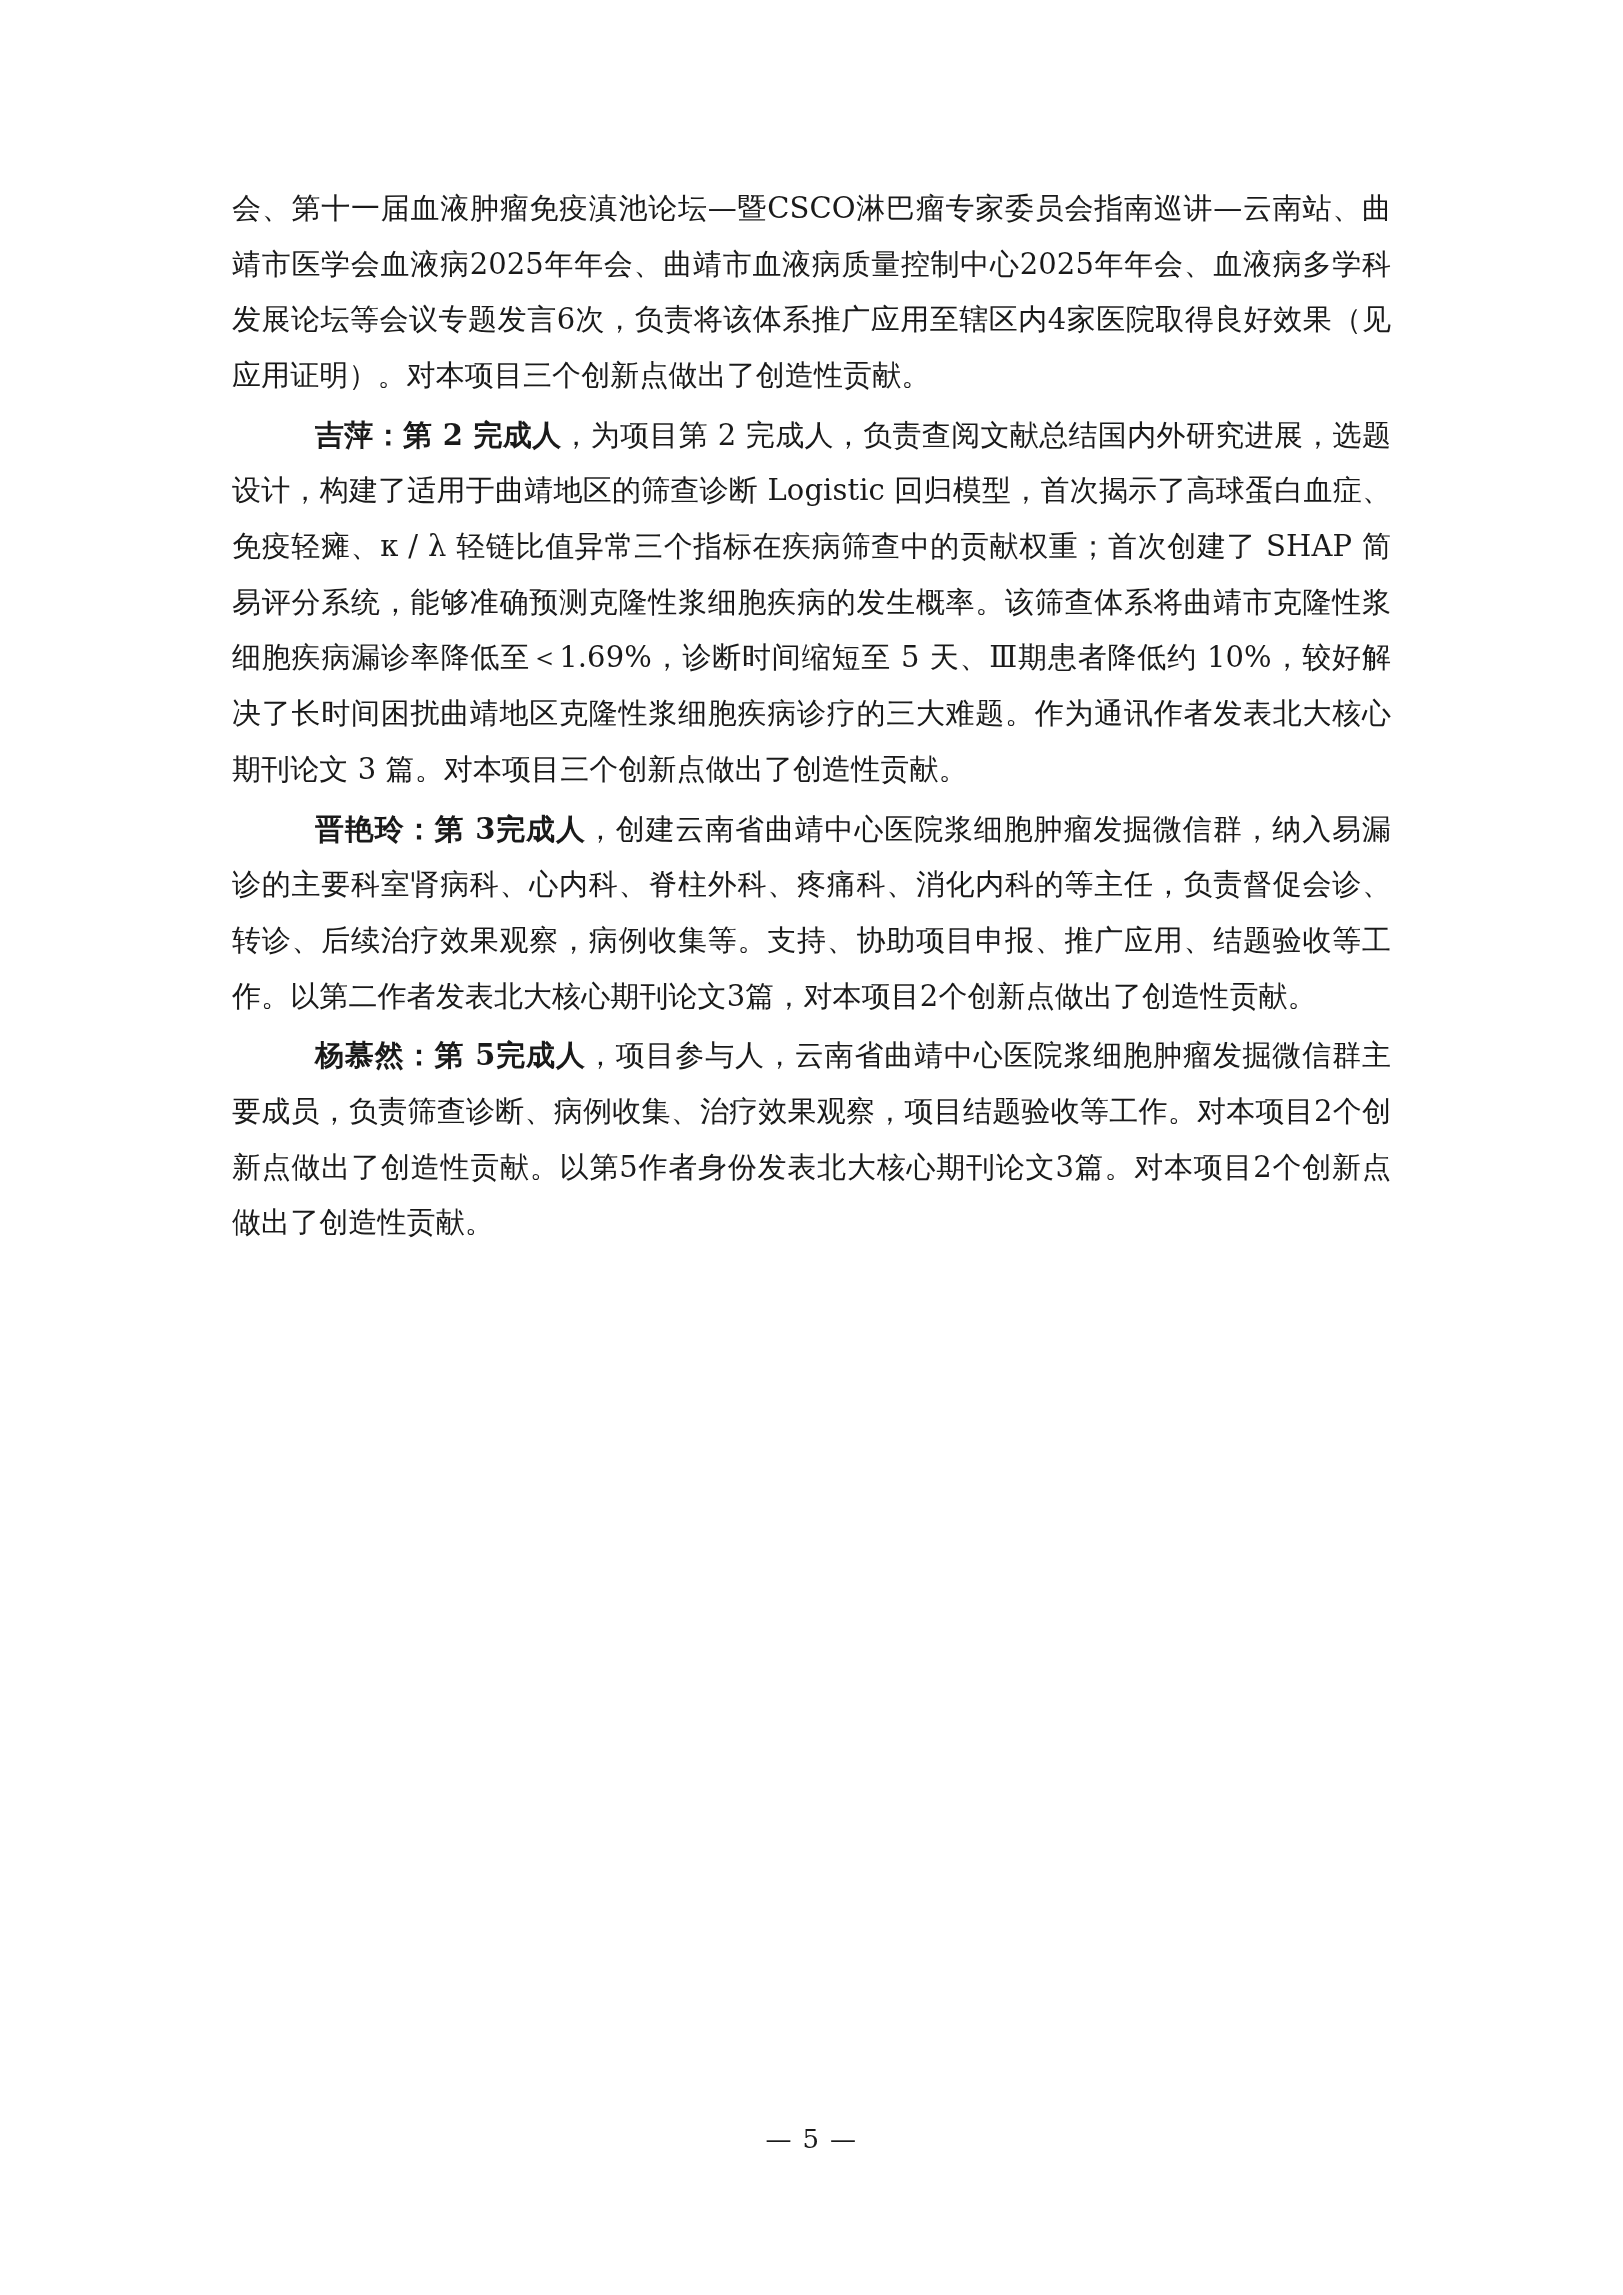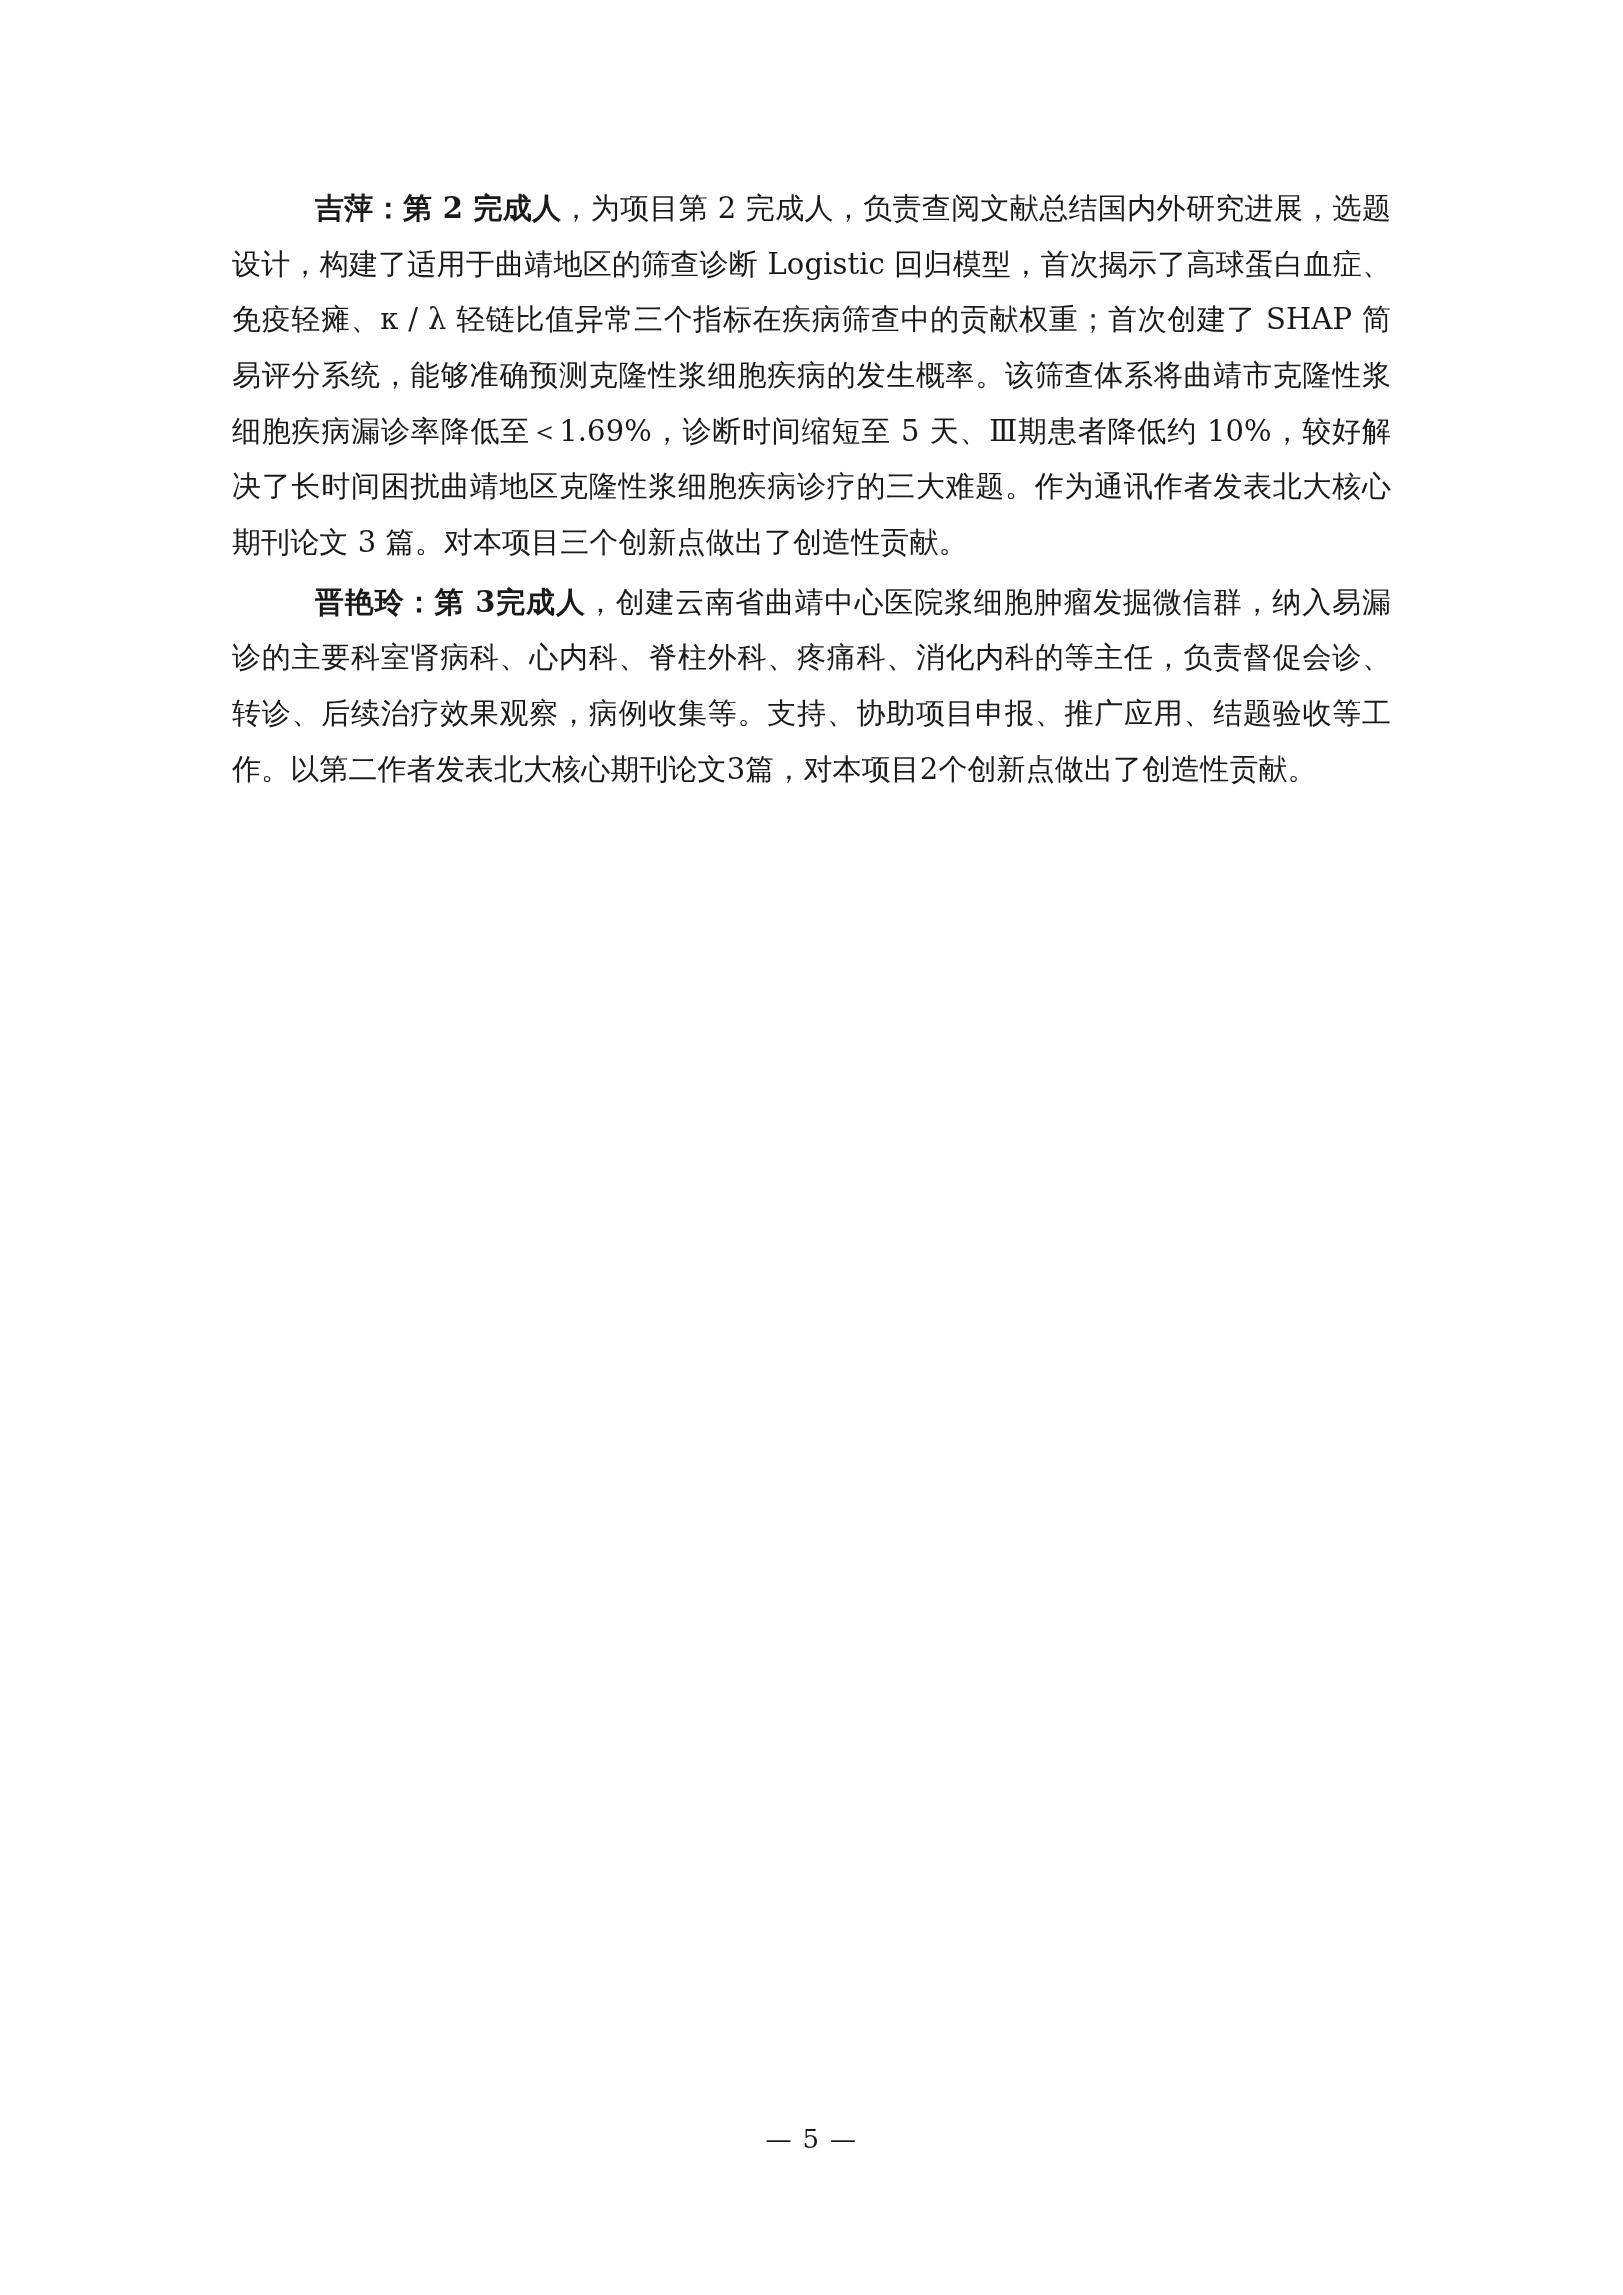--- a/index.html
+++ b/index.html
@@ -51,25 +51,27 @@
     font-family: "DejaVu Serif", "Liberation Serif", serif;
     letter-spacing: 1.4px;
   }
 </style>
 </head>
 <body>
 
 <div class="page">
   <div class="content">
 
+    <p class="para"><span>会、第十一届血液肿瘤免疫滇池论坛—暨CSCO淋巴瘤专家委员会指南巡讲—云南站、曲靖市医学会血液病2025年年会、曲靖市血液病质量控制中心2025年年会、血液病多学科发展论坛等会议专题发言6次，负责将该体系推广应用至辖区内4家医院取得良好效果（见应用证明）。对本项目三个创新点做出了创造性贡献。</span></p>
 
     <p class="para indent"><span class="b">吉萍：第 2 完成人</span><span>，为项目第 2 完成人，负责查阅文献总结国内外研究进展，选题设计，构建了适用于曲靖地区的筛查诊断 Logistic 回归模型，首次揭示了高球蛋白血症、免疫轻瘫、κ / λ 轻链比值异常三个指标在疾病筛查中的贡献权重；首次创建了 SHAP 简易评分系统，能够准确预测克隆性浆细胞疾病的发生概率。该筛查体系将曲靖市克隆性浆细胞疾病漏诊率降低至＜1.69%，诊断时间缩短至 5 天、Ⅲ期患者降低约 10%，较好解决了长时间困扰曲靖地区克隆性浆细胞疾病诊疗的三大难题。作为通讯作者发表北大核心期刊论文 3 篇。对本项目三个创新点做出了创造性贡献。</span></p>
 
     <p class="para indent"><span class="b">晋艳玲：第 3完成人</span><span>，创建云南省曲靖中心医院浆细胞肿瘤发掘微信群，纳入易漏诊的主要科室肾病科、心内科、脊柱外科、疼痛科、消化内科的等主任，负责督促会诊、转诊、后续治疗效果观察，病例收集等。支持、协助项目申报、推广应用、结题验收等工作。以第二作者发表北大核心期刊论文3篇，对本项目2个创新点做出了创造性贡献。</span></p>
 
 
+    <p class="para indent"><span class="b">杨慕然：第 5完成人</span><span>，项目参与人，云南省曲靖中心医院浆细胞肿瘤发掘微信群主要成员，负责筛查诊断、病例收集、治疗效果观察，项目结题验收等工作。对本项目2个创新点做出了创造性贡献。以第5作者身份发表北大核心期刊论文3篇。对本项目2个创新点做出了创造性贡献。</span></p>
 
 
   </div>
 
   <div class="footer">— 5 —</div>
 </div>
 
 
 </body></html>

